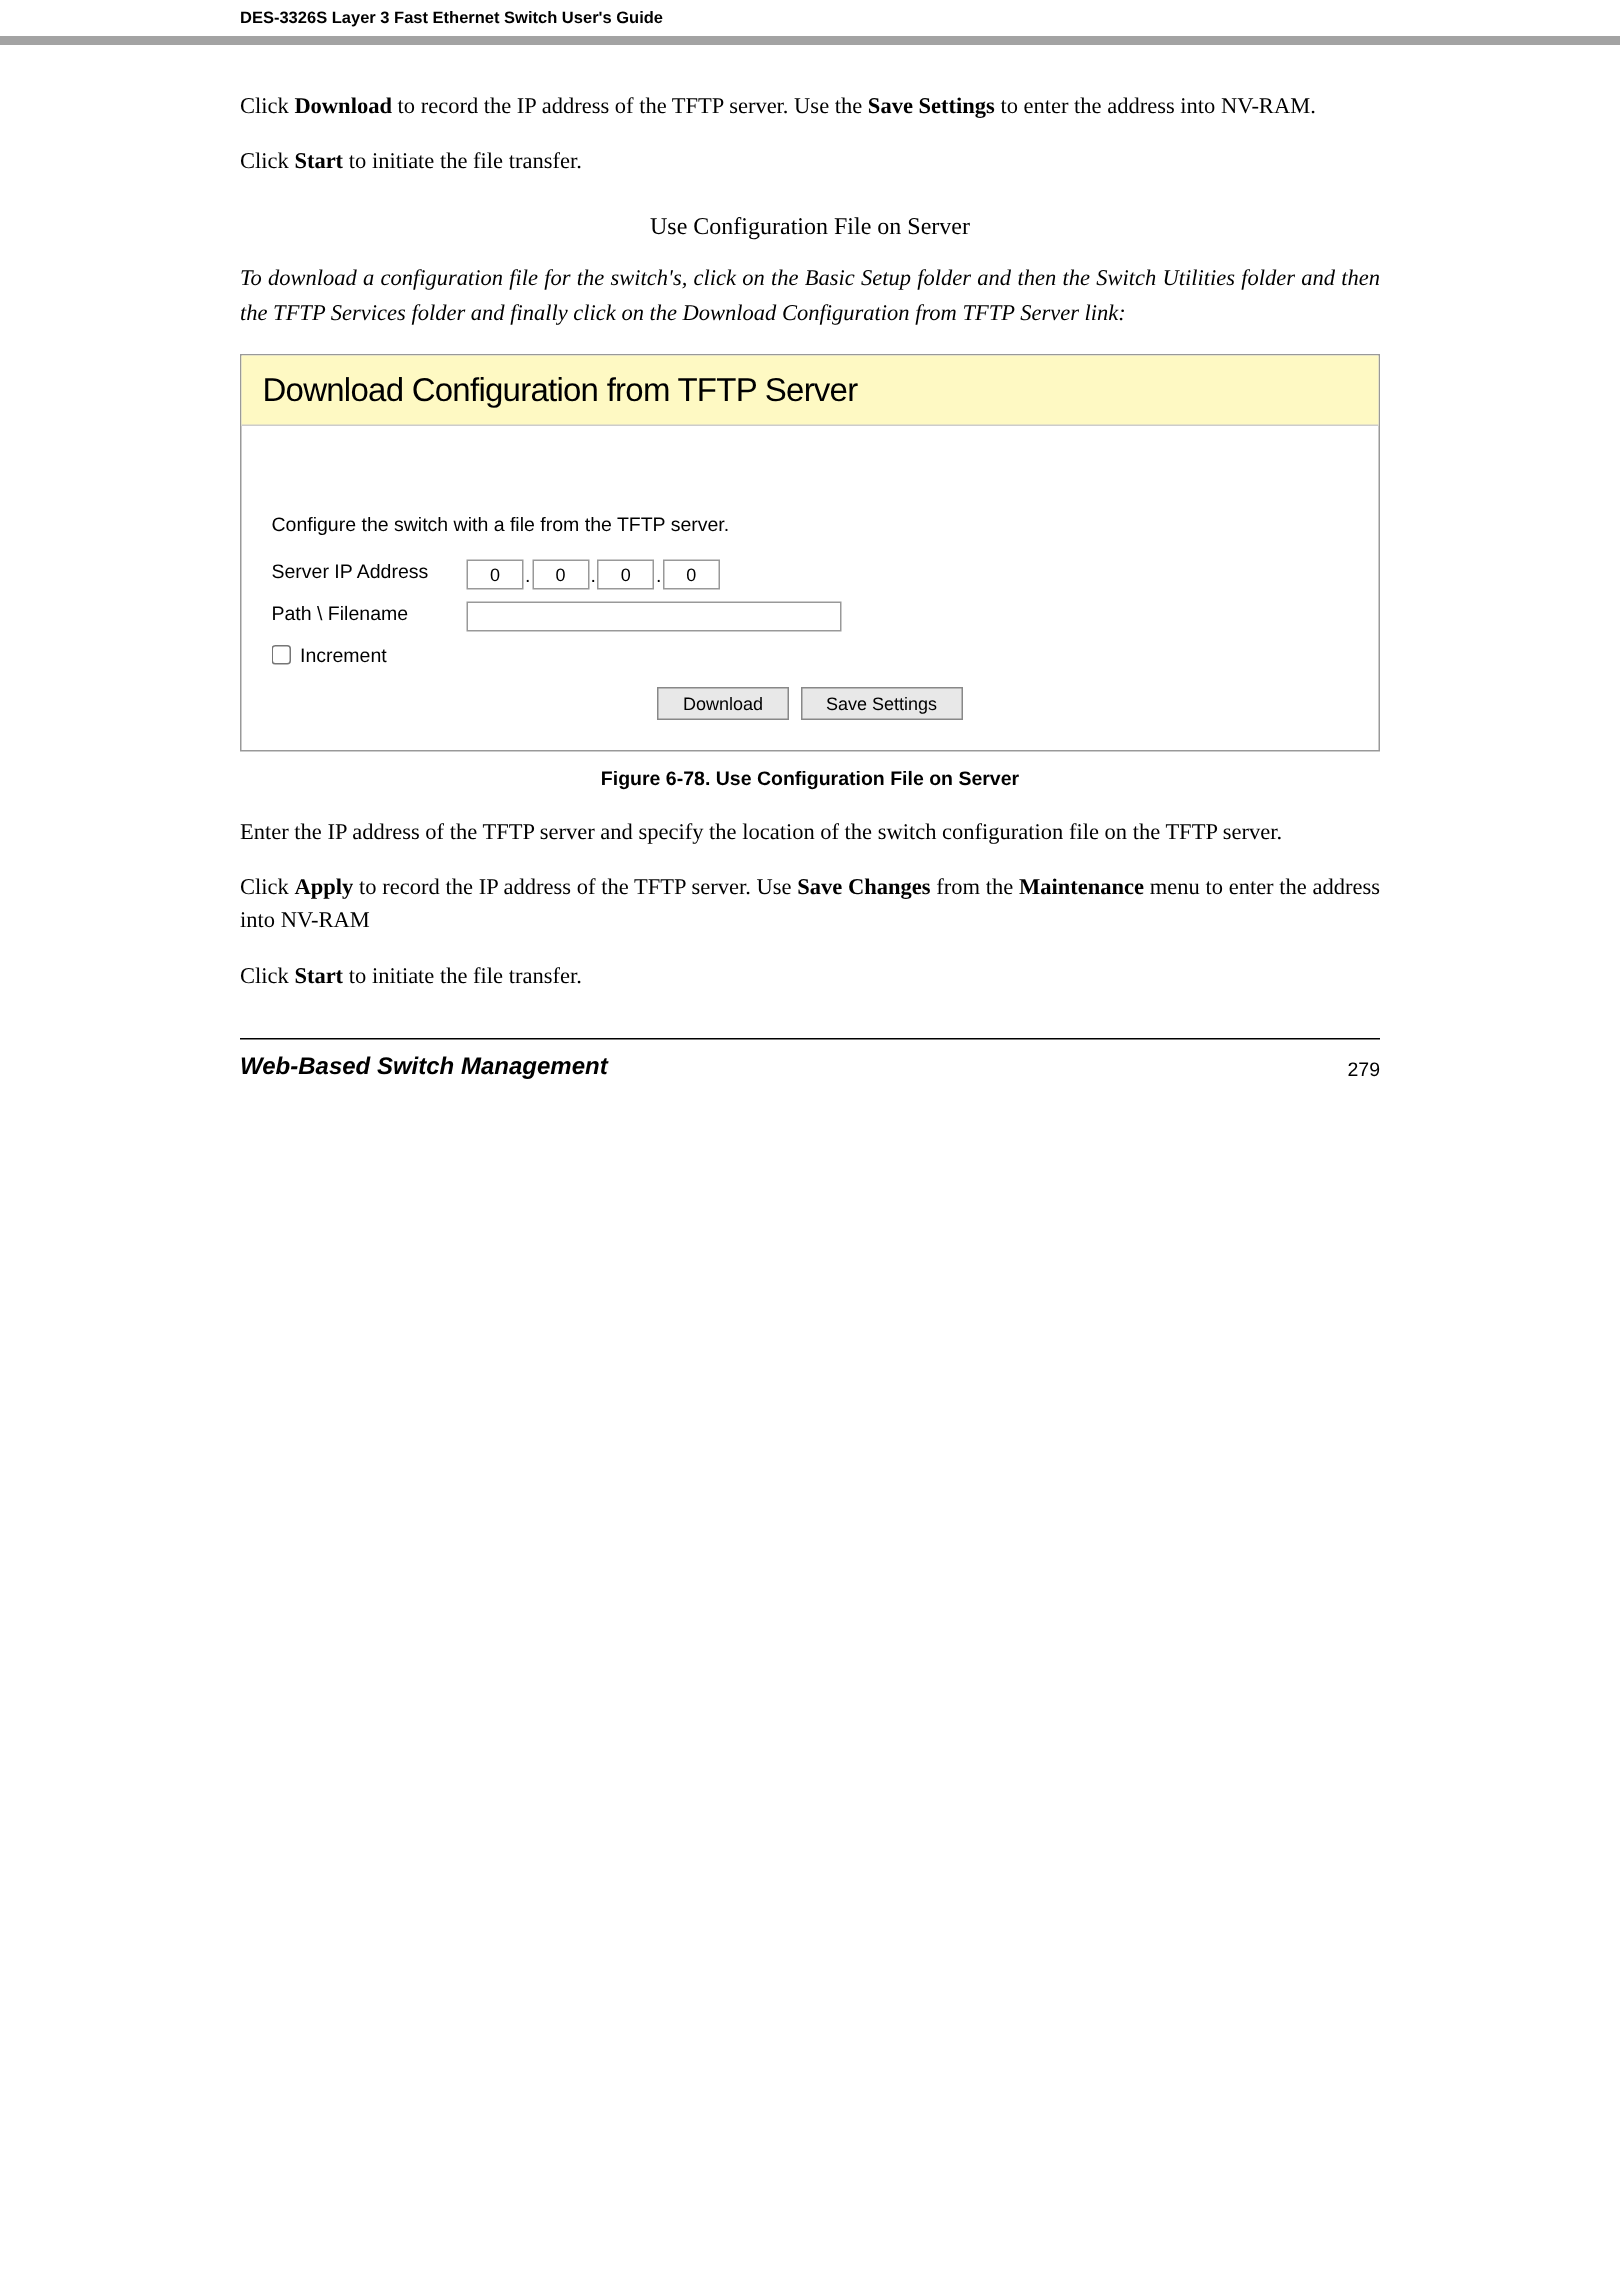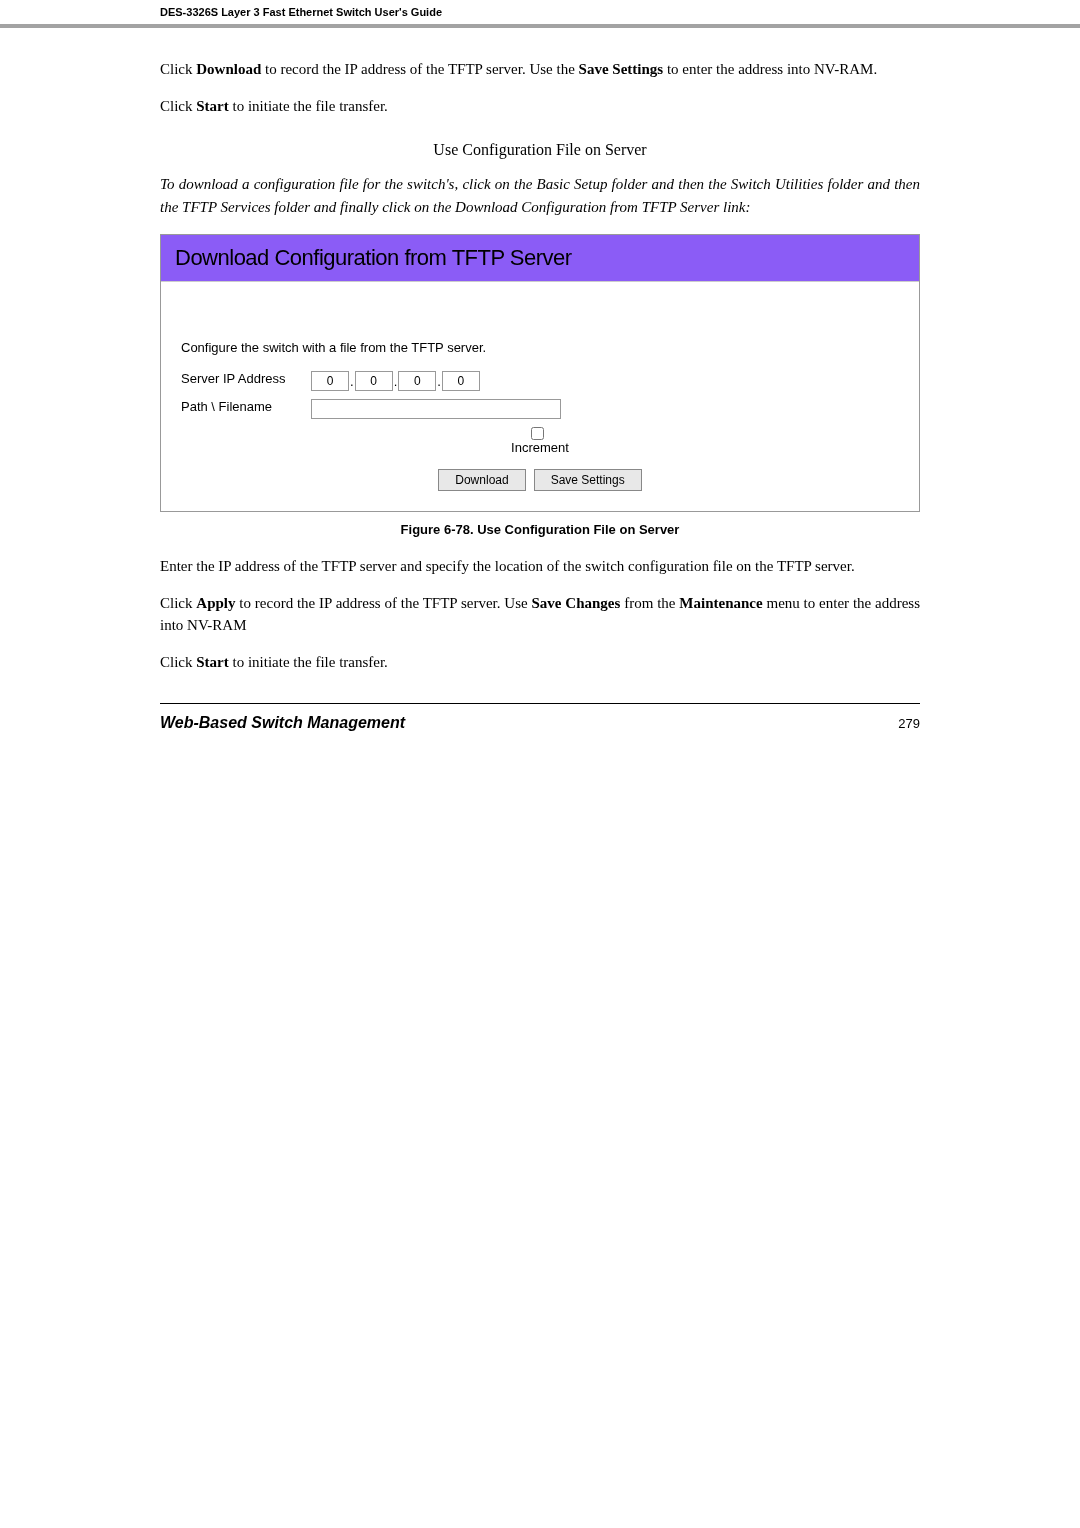--- a/index.html
+++ b/index.html
@@ -22,21 +22,21 @@
       min-height: 1528px;
       background: #ffffff;
       position: relative;
     }
 
     .header-bar {
       display: flex;
       justify-content: space-between;
       align-items: center;
       padding: 6px 72px 6px 160px;
-      border-bottom: 4px solid #a3a3a3;
+      border-bottom: 6px solid #a3a3a3;
     }
 
     .header-title {
       font-family: Arial, sans-serif;
       font-size: 11px;
       font-weight: bold;
       color: #000;
     }
 
     .content-area {
@@ -70,21 +70,21 @@
       text-align: justify;
     }
 
     .dialog-box {
       border: 1px solid #999;
       margin: 0 0 10px 0;
       background: #fff;
     }
 
     .dialog-title-bar {
-      background: #8b5cf6;
+      background: #fef9c3;
       border-bottom: 1px solid #ccc;
       padding: 10px 14px 10px 14px;
     }
 
     .dialog-title-text {
       font-family: Arial, sans-serif;
       font-size: 22px;
       font-weight: normal;
       color: #000;
       letter-spacing: -0.5px;
@@ -138,21 +138,20 @@
       font-size: 12px;
       font-family: Arial, sans-serif;
       padding: 0 3px;
     }
 
     .checkbox-row {
       display: flex;
       align-items: center;
       margin-bottom: 8px;
       padding-left: 0;
-      flex-direction: column;
     }
 
     .checkbox-input {
       width: 13px;
       height: 13px;
       margin-right: 6px;
       cursor: pointer;
     }
 
     .checkbox-label {

